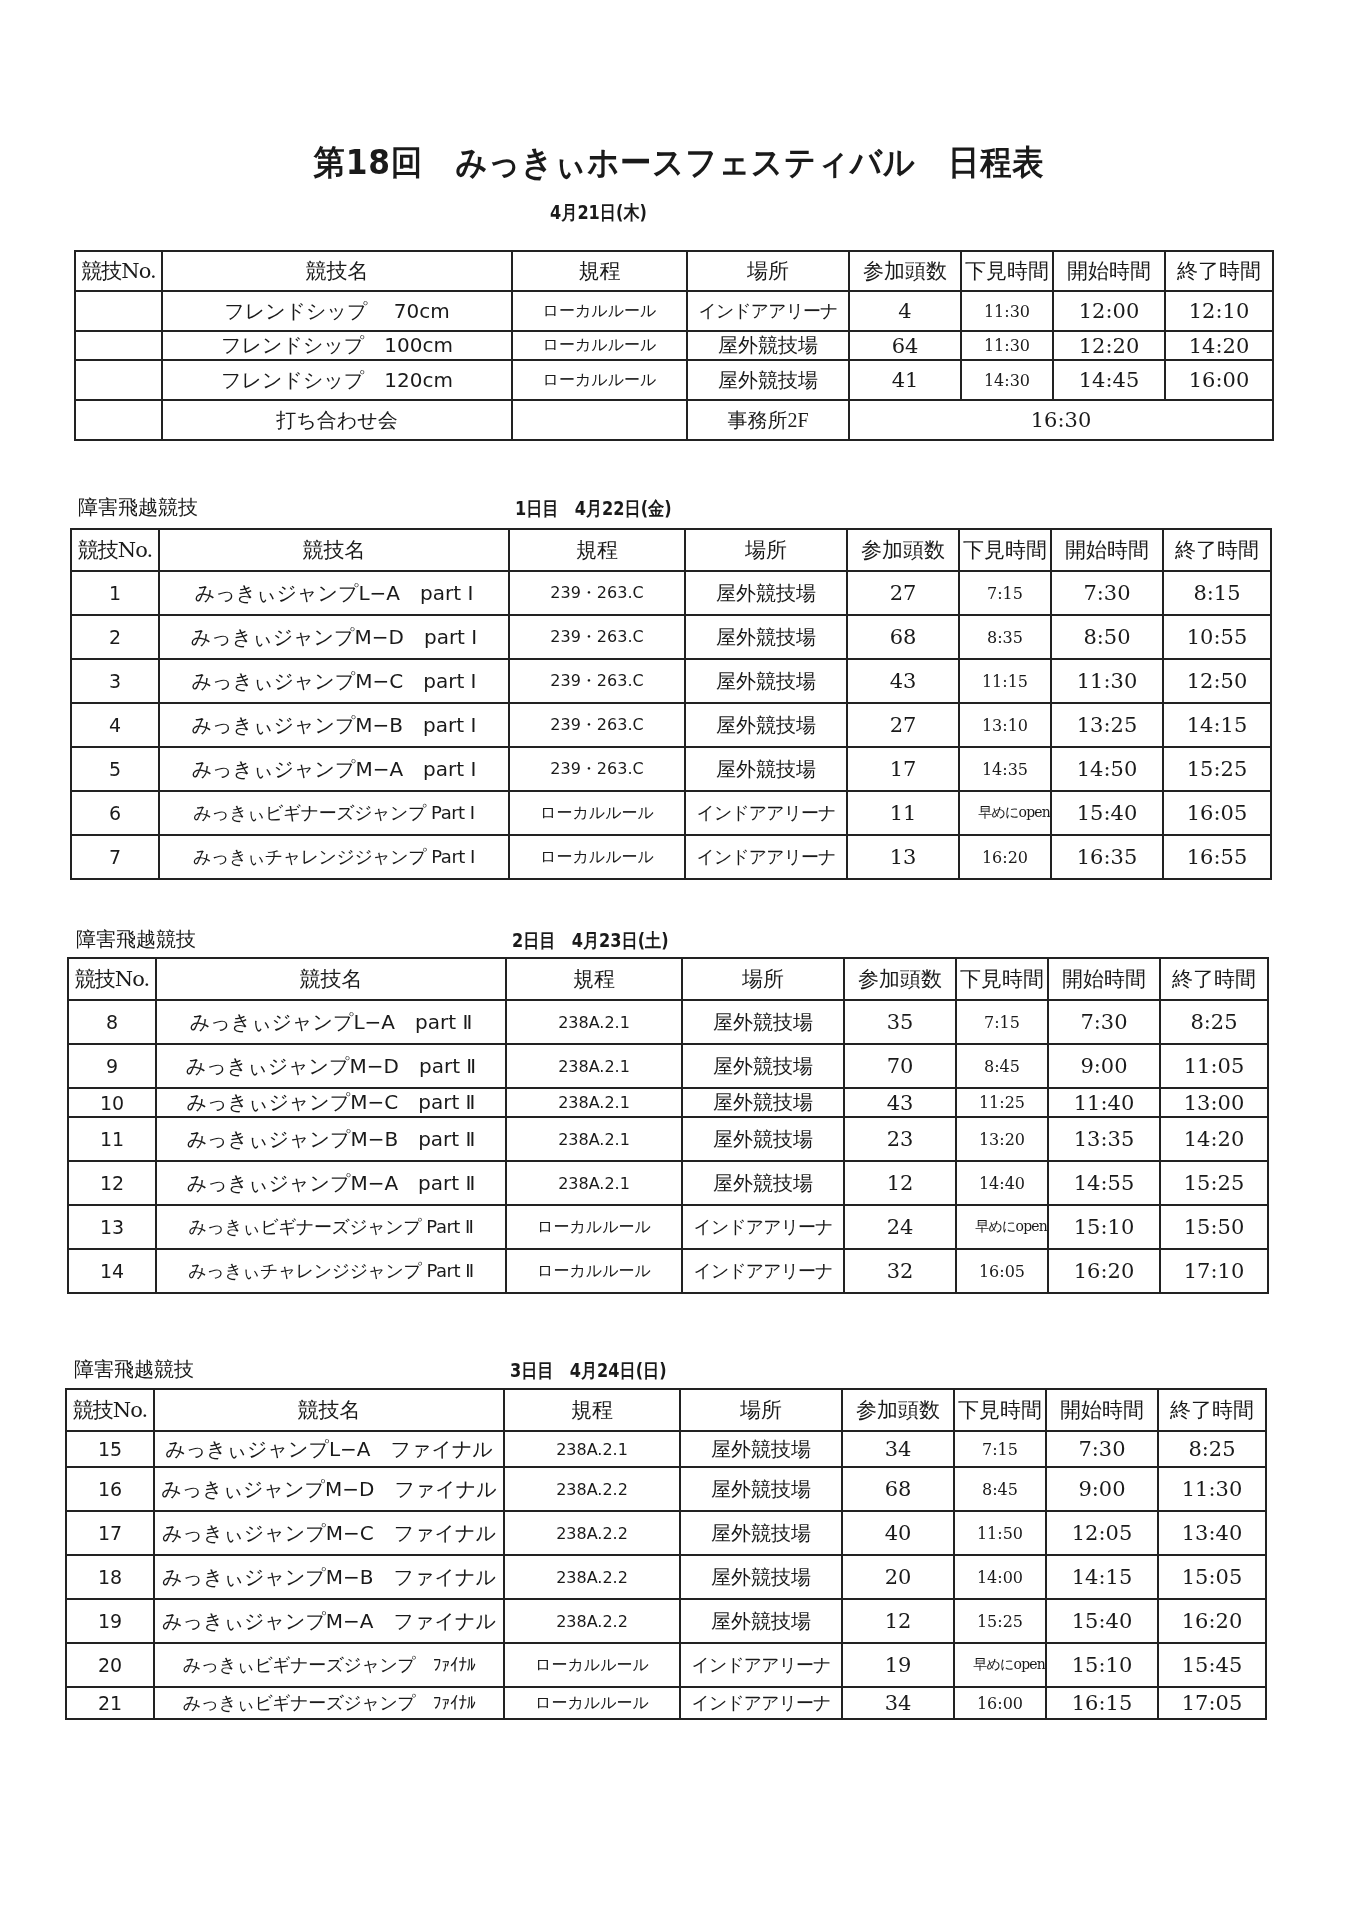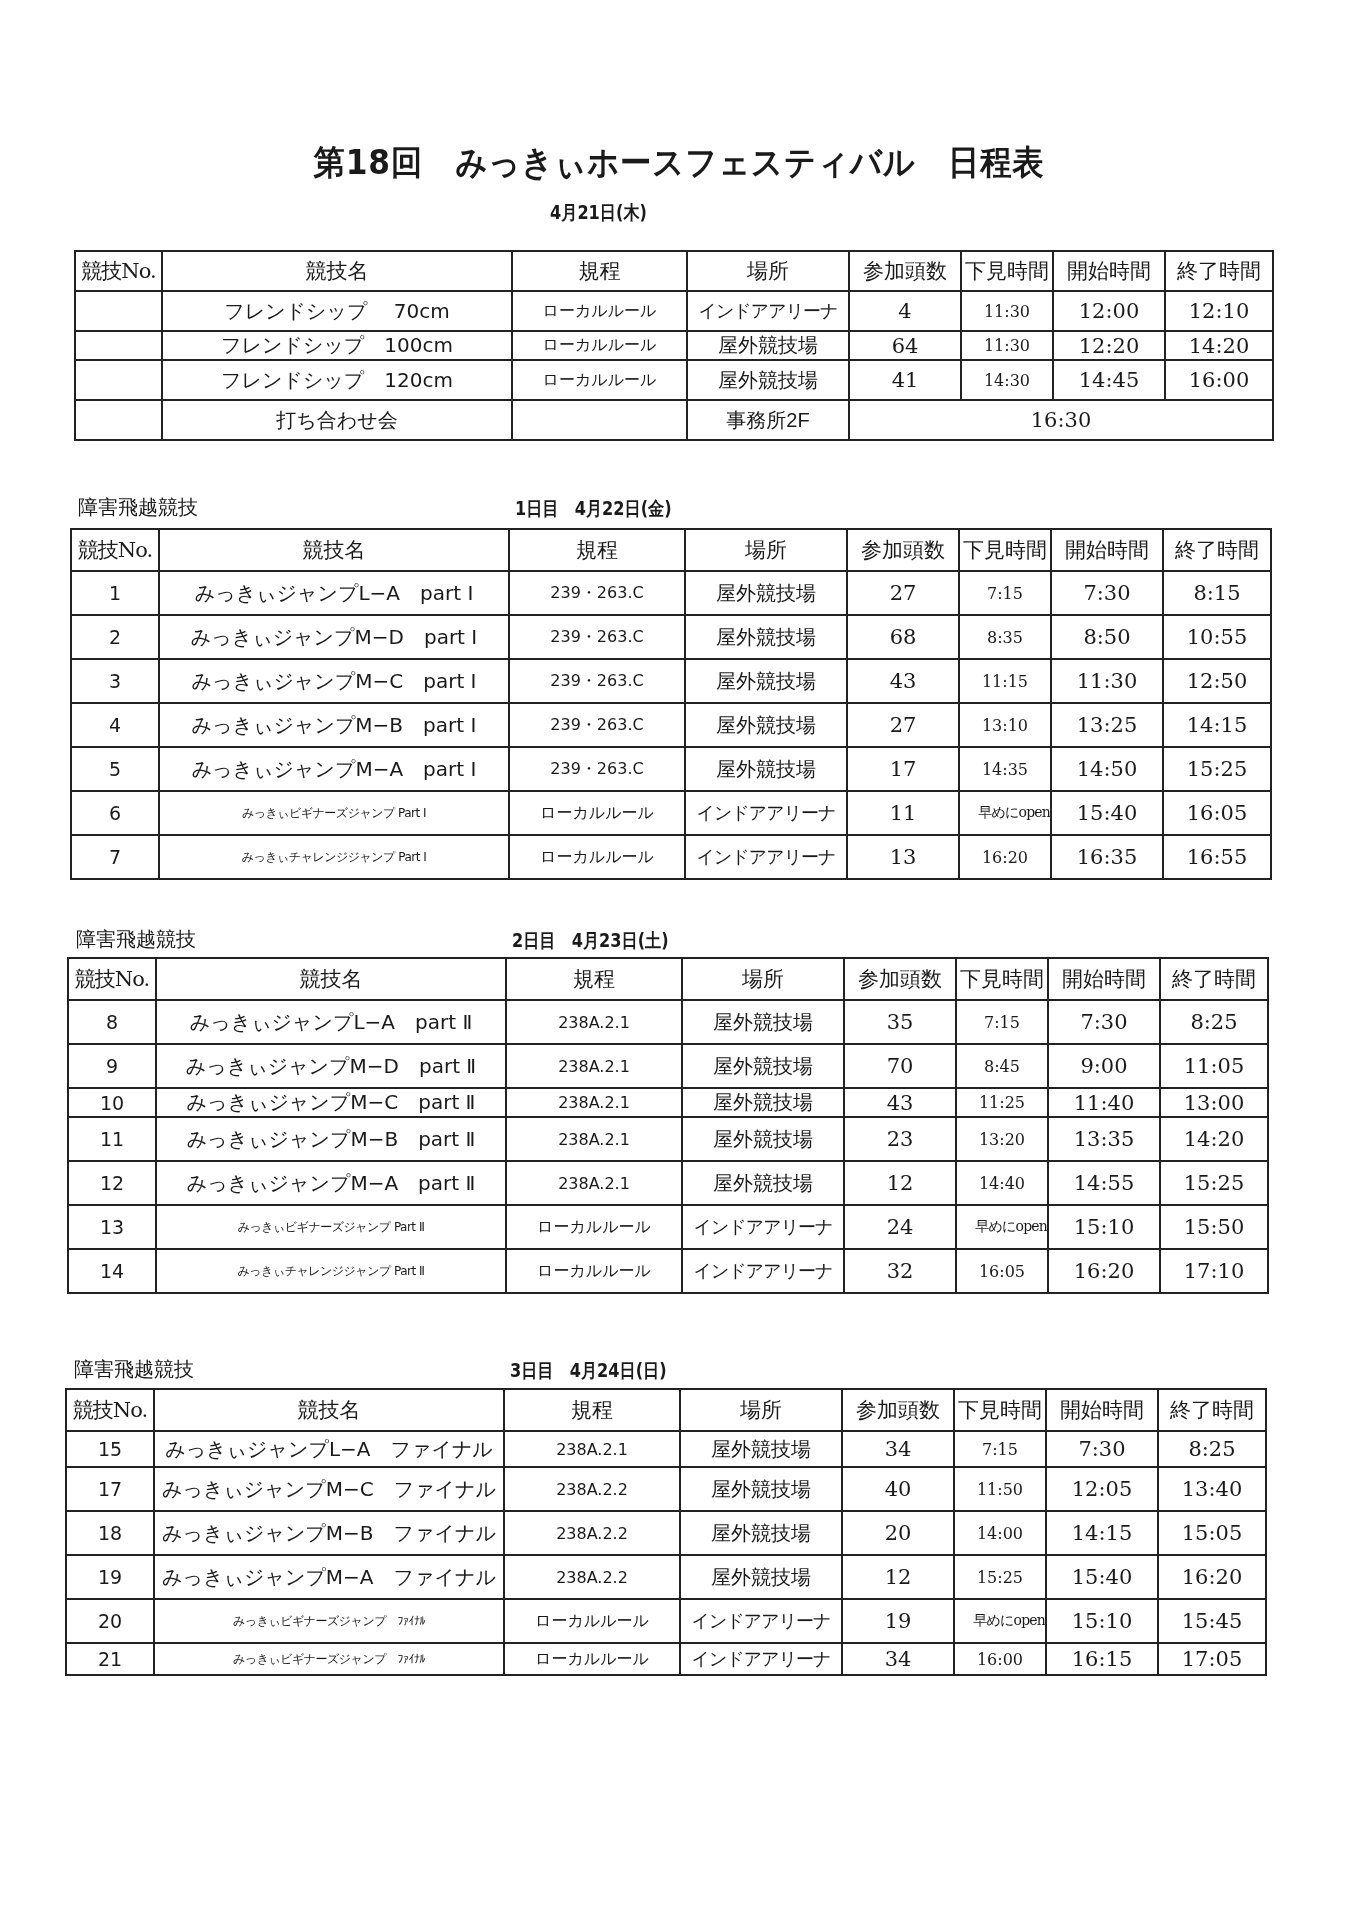--- a/index.html
+++ b/index.html
@@ -26,23 +26,23 @@
     border: 2.5px solid #222;
   }
   table.sched td, table.sched th {
     border: 2px solid #222; padding: 0; text-align: center; vertical-align: middle;
     overflow: hidden; white-space: nowrap; font-weight: normal;
   }
   table.sched th { font-size: 21px; font-family: "DejaVu Serif", serif; }
   th.h-no { font-size: 19px; text-align: left; letter-spacing: -1px; border-radius: 11px; }
   td.c-no { font-family: "DejaVu Sans", "Liberation Sans", sans-serif; font-size: 19px; }
   td.c-name { text-align: left; padding-left: 4px; font-family: "DejaVu Sans", "Liberation Sans", sans-serif; font-size: 20px; }
-  td.c-name.small { font-size: 12px; letter-spacing: -0.5px; }
+  td.c-name.small { font-size: 18px; letter-spacing: -0.5px; }
   td.c-rule { font-family: "DejaVu Sans", "Liberation Sans", sans-serif; font-size: 16px; }
-  td.c-place { font-size: 20px; font-family: Liberation Sans, sans-serif; }
+  td.c-place { font-size: 20px; font-family: Liberation Serif, serif; }
   td.c-place.indoor { font-size: 18px; letter-spacing: -1px; }
   td.c-count { font-size: 21px; }
   td.c-walk { font-size: 16px; }
   td.c-walk.early { font-size: 14px; letter-spacing: -0.8px; text-align: right; }
   td.c-start, td.c-end { font-size: 21px; }
 </style>
 </head>
 <body>
 
 <div class="title">第18回　みっきぃホースフェスティバル　日程表</div>
@@ -332,20 +332,30 @@
     <td class="c-no">15</td>
     <td class="c-name">みっきぃジャンプL−A　ファイナル</td>
     <td class="c-rule">238A.2.1</td>
     <td class="c-place">屋外競技場</td>
     <td class="c-count">34</td>
     <td class="c-walk">7:15</td>
     <td class="c-start">7:30</td>
     <td class="c-end">8:25</td>
   </tr>
   <tr style="height:44px">
+    <td class="c-no">16</td>
+    <td class="c-name">みっきぃジャンプM−D　ファイナル</td>
+    <td class="c-rule">238A.2.2</td>
+    <td class="c-place">屋外競技場</td>
+    <td class="c-count">68</td>
+    <td class="c-walk">8:45</td>
+    <td class="c-start">9:00</td>
+    <td class="c-end">11:30</td>
+  </tr>
+  <tr style="height:44px">
     <td class="c-no">17</td>
     <td class="c-name">みっきぃジャンプM−C　ファイナル</td>
     <td class="c-rule">238A.2.2</td>
     <td class="c-place">屋外競技場</td>
     <td class="c-count">40</td>
     <td class="c-walk">11:50</td>
     <td class="c-start">12:05</td>
     <td class="c-end">13:40</td>
   </tr>
   <tr style="height:44px">

